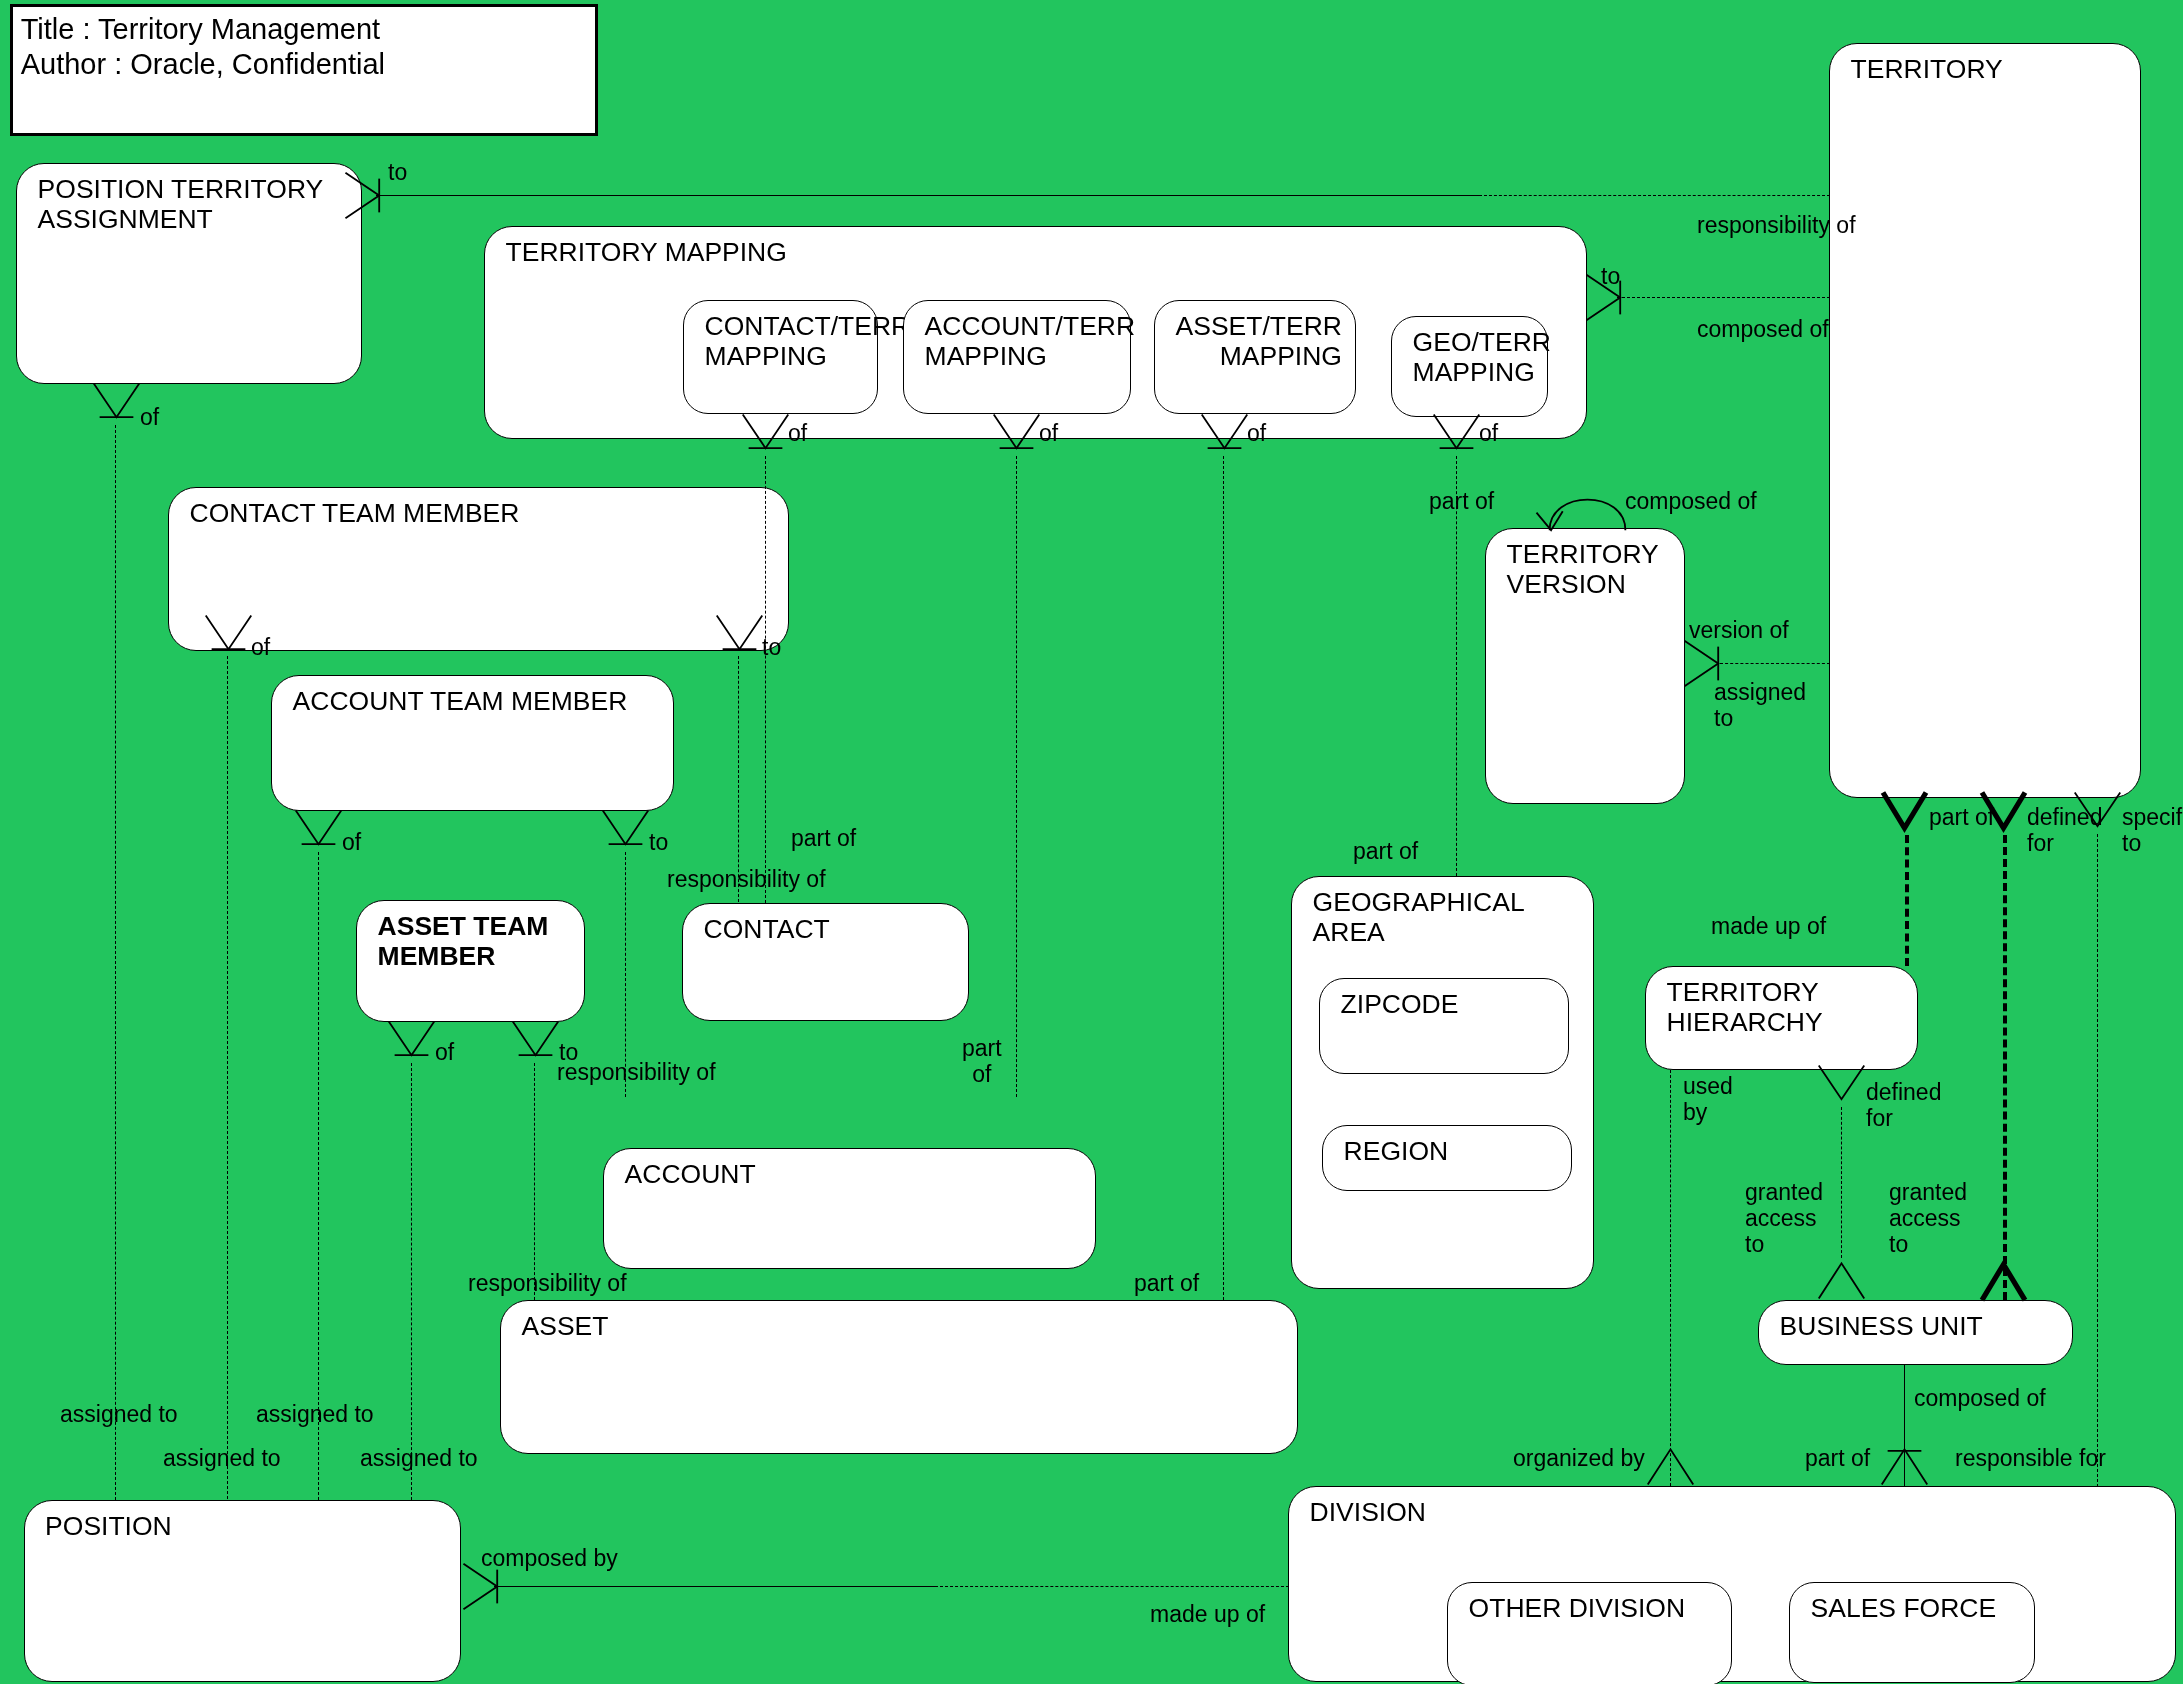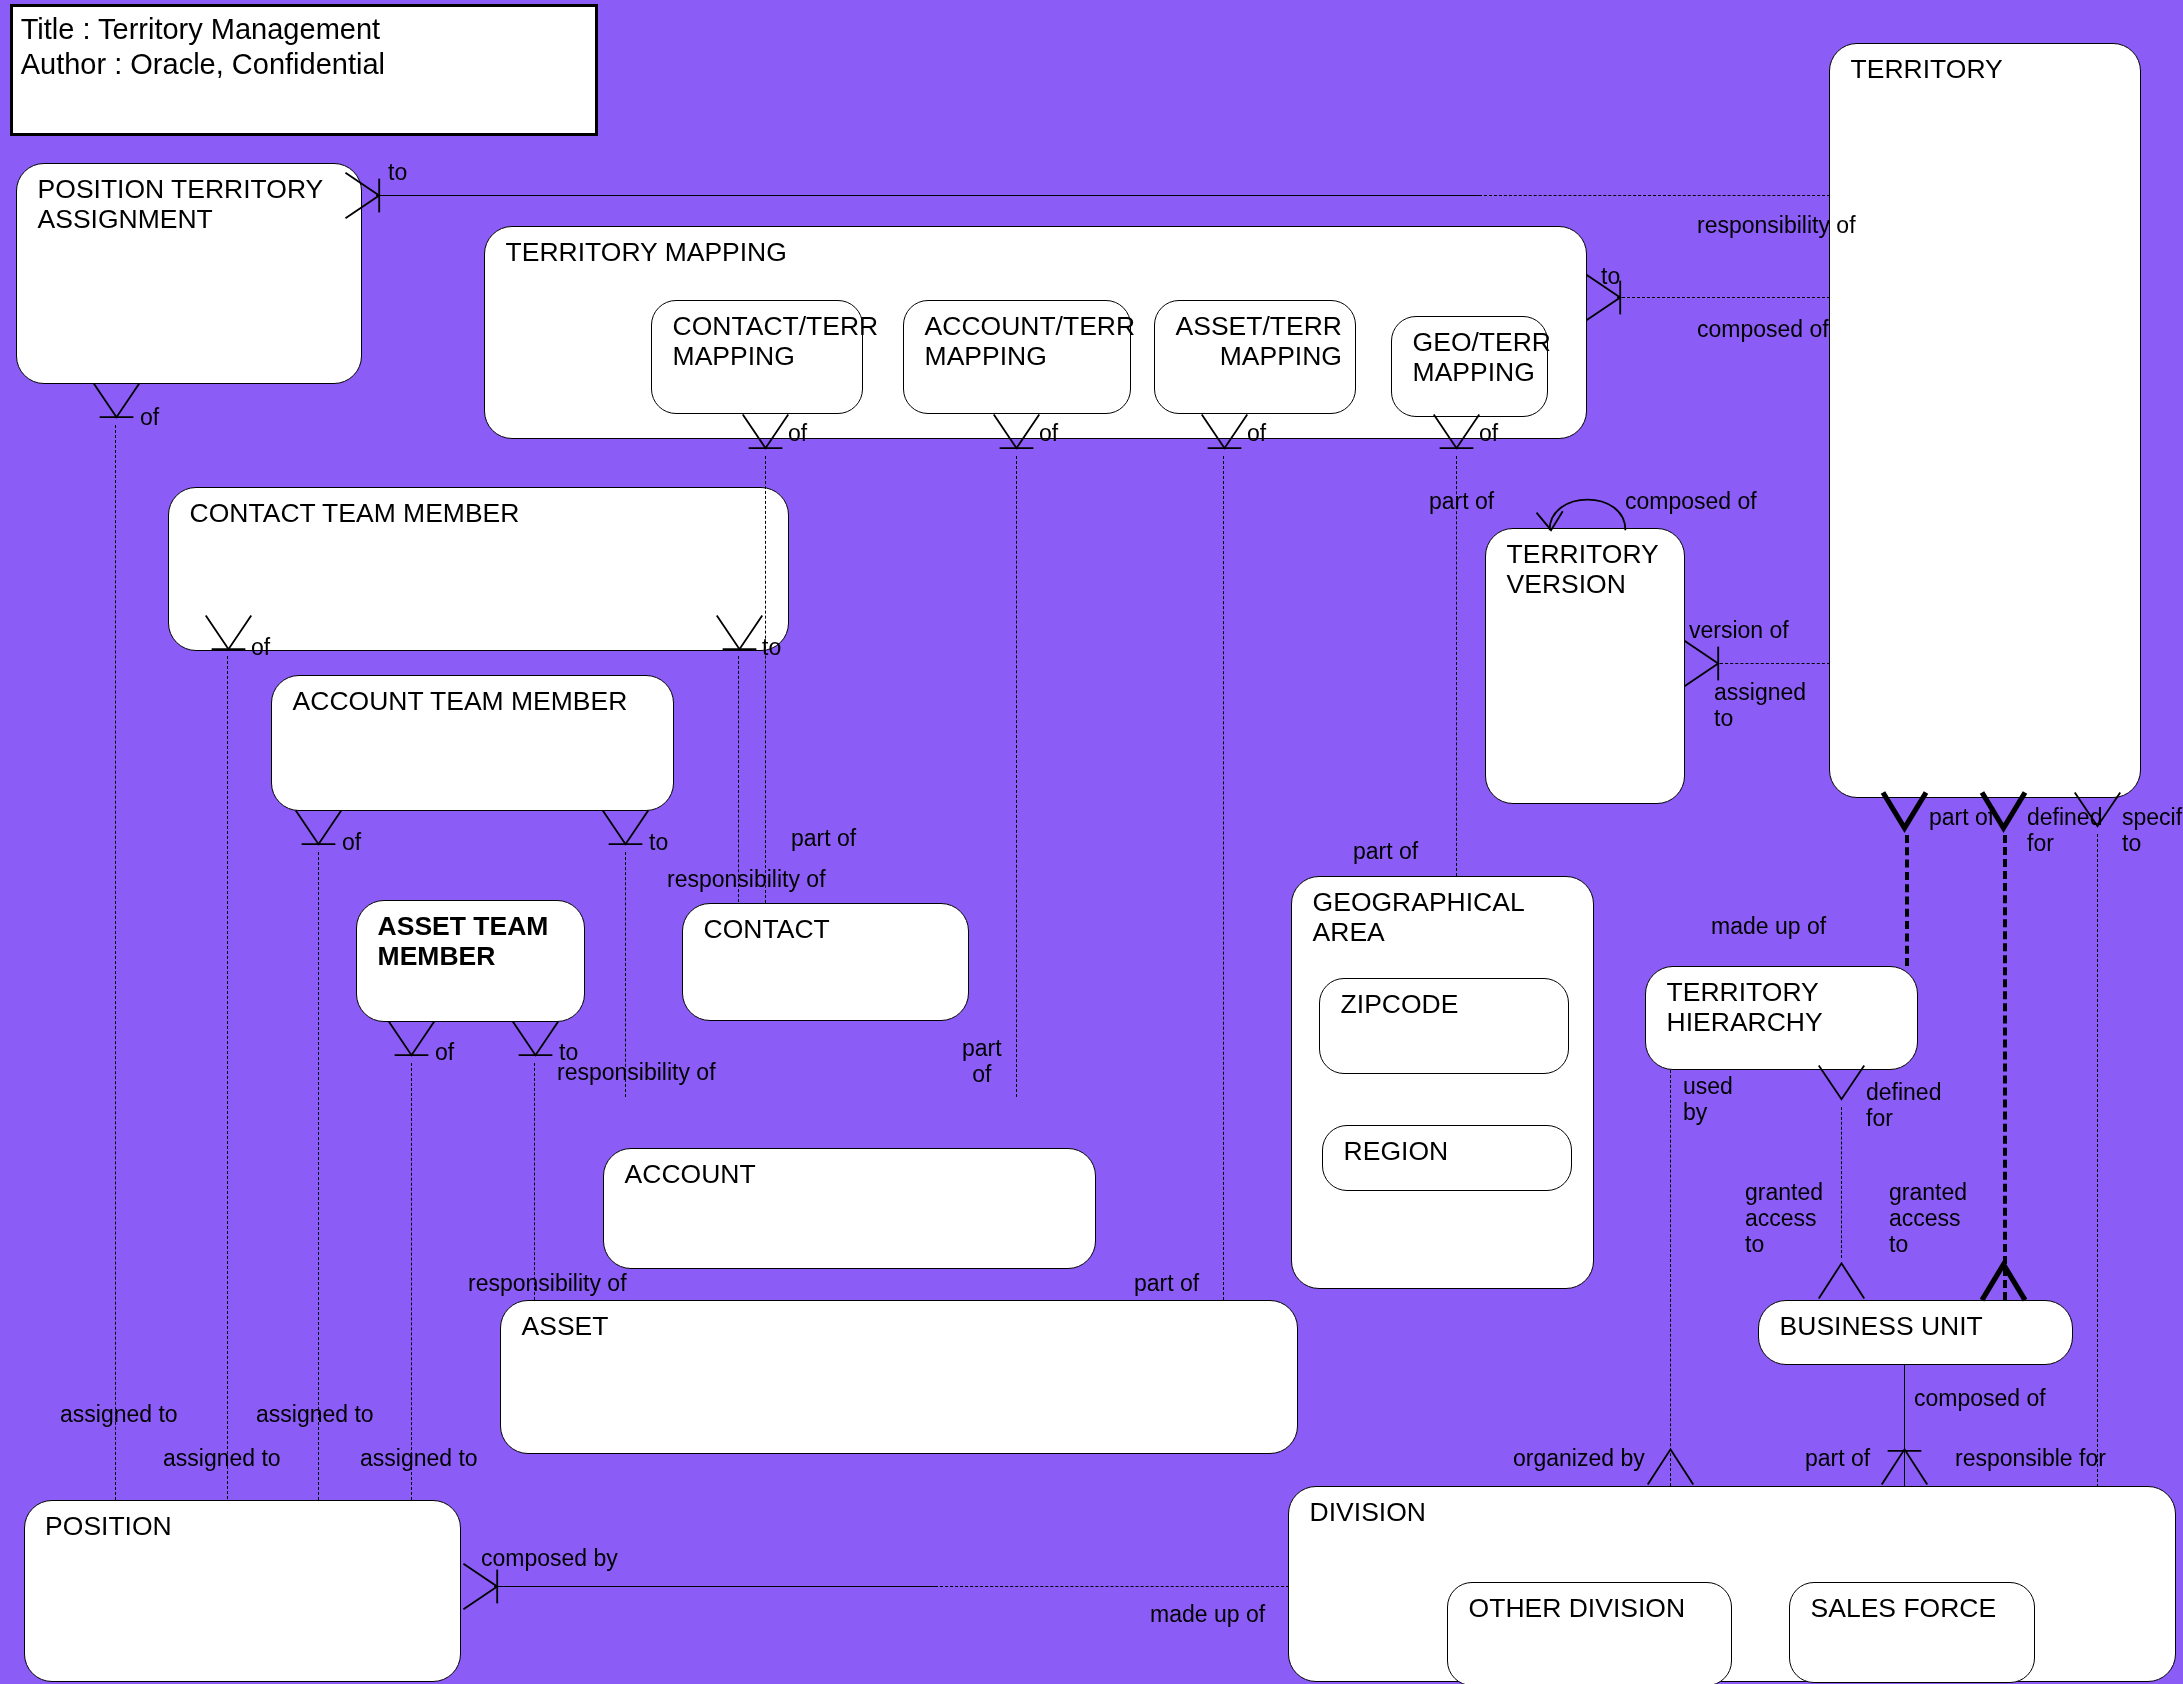--- a/index.html
+++ b/index.html
@@ -1,21 +1,21 @@
 <!DOCTYPE html>
 <html style="font-size:11.8px"><head>
 <meta charset="utf-8">
 <style>
   html,body{margin:0;padding:0;background:#ffffff;}
   body{font-family:"Liberation Sans", sans-serif;}
   #canvas{
     position:relative;
     width:2183px;
     height:1684px;
-    background:#8b5cf6;
+    background:#22c55e;
     overflow:hidden;
   }
   
   .titlebox{
     position:absolute;
     border:3.7px solid #000;
     background:#fff;
     box-sizing:border-box;
     padding:4.4px 7.4px 0 7.4px;
   }
@@ -73,21 +73,21 @@
 
   <div class="entity" style="left:16px;top:163px;width:346px;height:221px;">
     <div class="ename">POSITION TERRITORY
 ASSIGNMENT</div>
   </div>
 
   <div class="entity" style="left:484px;top:226px;width:1103px;height:213px;">
     <div class="ename">TERRITORY MAPPING</div>
   </div>
 
-  <div class="entity sub" style="left:651px;top:300px;width:212px;height:114px;padding-left:36px;">
+  <div class="entity sub" style="left:683px;top:300px;width:195px;height:114px;padding-left:36px;">
     <div class="ename">CONTACT/TERR
 MAPPING</div>
   </div>
 
   <div class="entity sub" style="left:903px;top:300px;width:228px;height:114px;">
     <div class="ename">ACCOUNT/TERR
 MAPPING</div>
   </div>
 
   <div class="entity sub" style="left:1154px;top:300px;width:202px;height:114px;text-align:right;">

